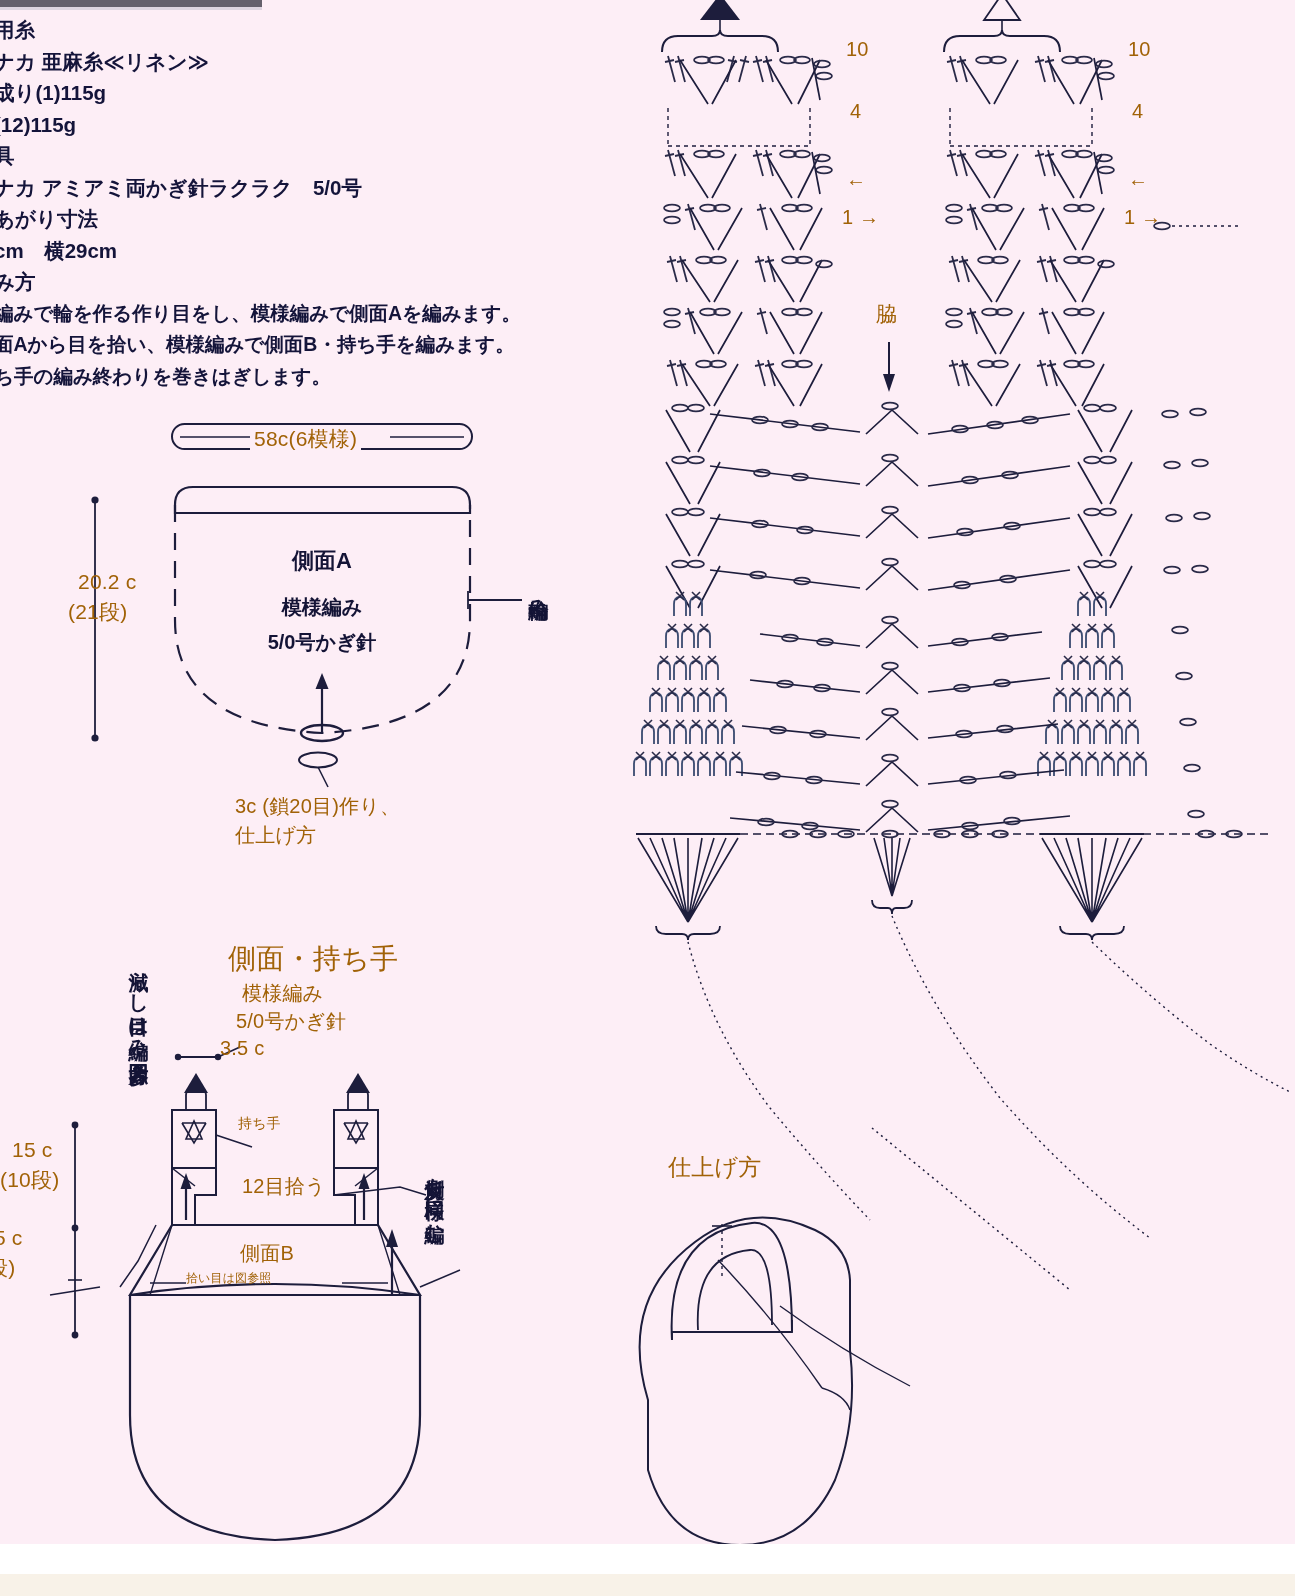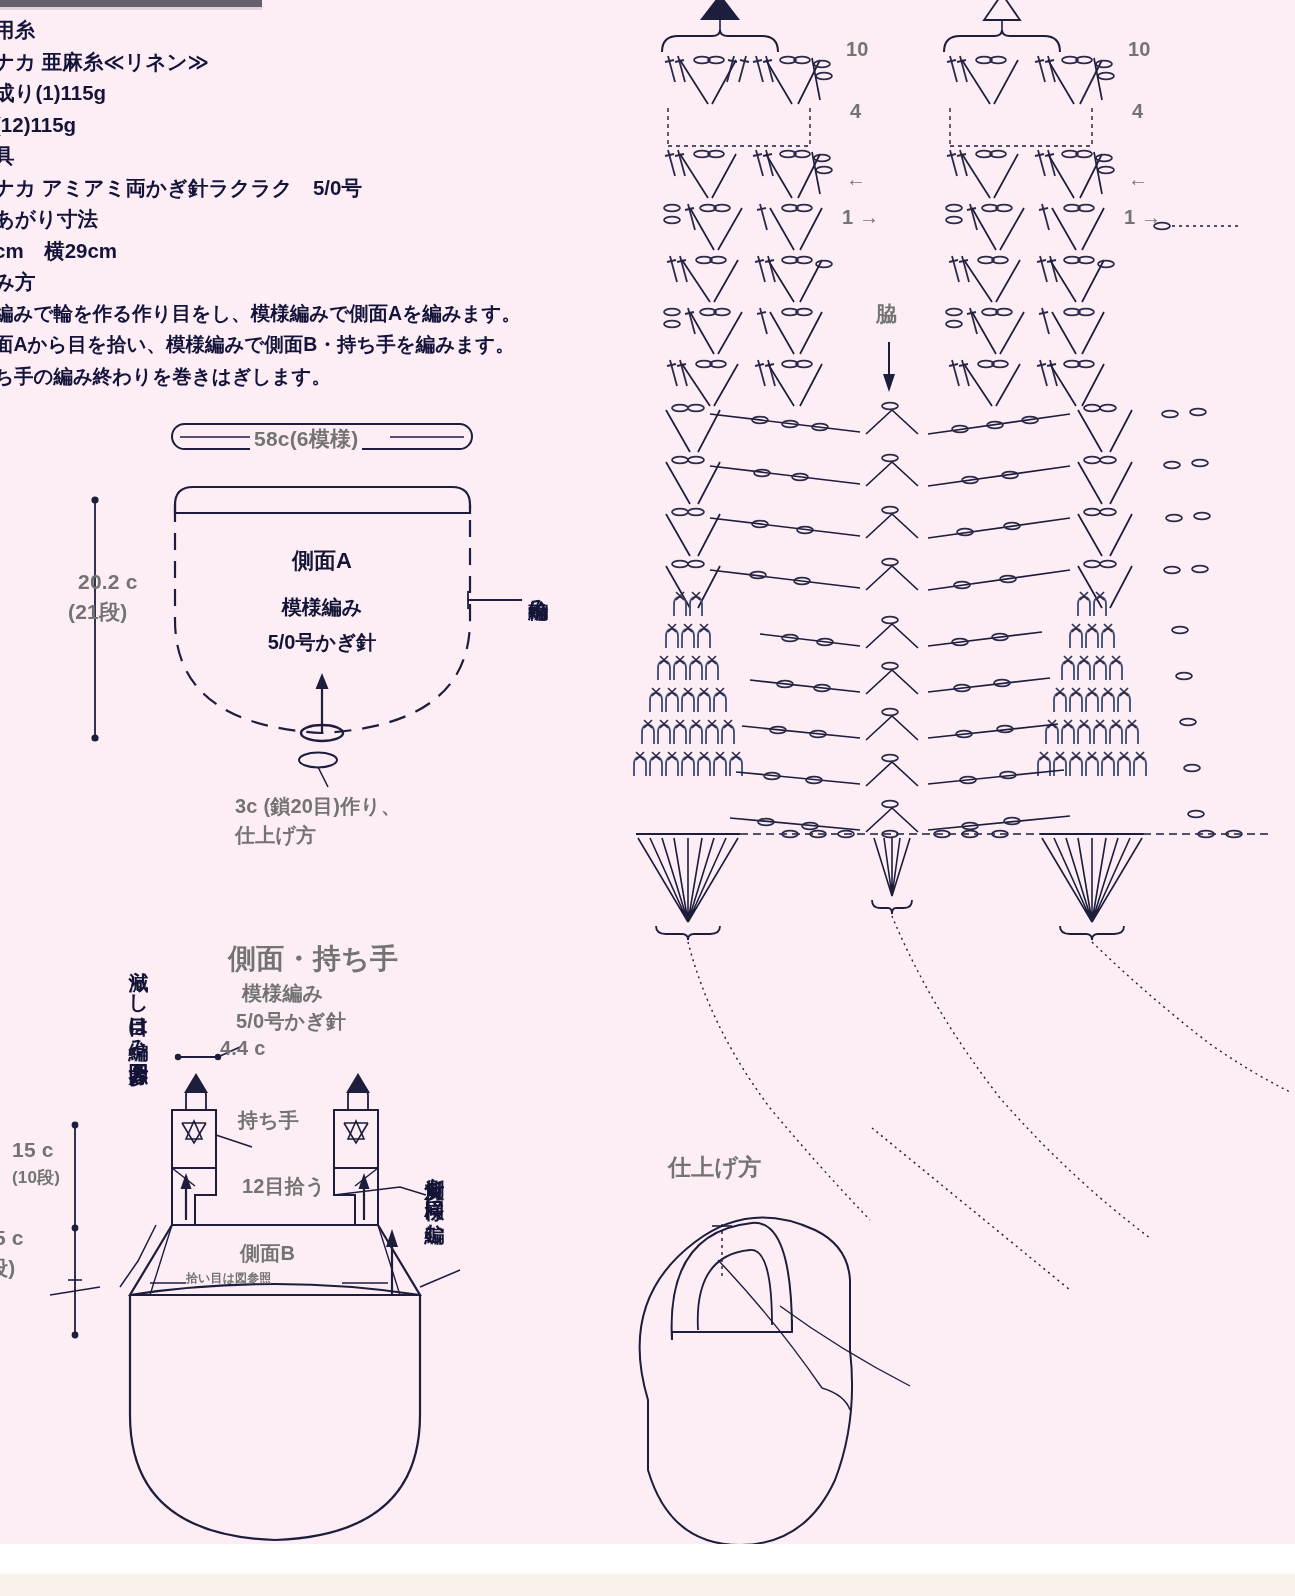--- a/index.html
+++ b/index.html
@@ -8,21 +8,21 @@
     background:#fdeef6;
     font-family:"Liberation Sans","DejaVu Sans",sans-serif;
     color:#1b1b3a;
     overflow:hidden;
     position:relative;
   }
   .page{position:absolute;inset:0;}
 
   
   .abs{position:absolute;}
-  .txt{color:#737373;font-weight:700;letter-spacing:.01em;white-space:nowrap;}
+  .txt{color:#a16207;font-weight:400;letter-spacing:.01em;white-space:nowrap;}
   .vtxt{writing-mode:vertical-rl;text-orientation:upright;white-space:nowrap;font-weight:700;color:#141436;}
   .ink{stroke:#1d1d3c;fill:none;}
   .inkfill{fill:#1d1d3c;}
 
   
   #top-bar{left:0;top:0;width:262px;height:7px;background:#4a4654;opacity:.85;}
   #top-bar-2{left:0;top:7px;width:262px;height:3px;background:#c9c3d2;opacity:.6;}
 
   
   #info-block{left:-6px;top:14px;width:520px;}
@@ -182,29 +182,29 @@
         <circle cx="85" cy="230" r="3.4" class="inkfill"></circle>
         <circle cx="85" cy="333" r="3.4" class="inkfill"></circle>
         <circle cx="85" cy="440" r="3.4" class="inkfill"></circle>
         <line x1="78" y1="385" x2="92" y2="385" class="ink" stroke-width="1.6"></line>
       </g>
     </svg>
 
     <div class="abs txt" style="left:238px;top:45px;font-size:28px;">側面・持ち手</div>
     <div class="abs txt" style="left:252px;top:85px;font-size:20px;">模様編み</div>
     <div class="abs txt" style="left:246px;top:113px;font-size:20px;">5/0号かぎ針</div>
-    <div class="abs txt" style="left:230px;top:142px;font-size:20px;">4.4 c</div>
-    <div class="abs txt" style="left:248px;top:212px;font-size:20px;">持ち手</div>
+    <div class="abs txt" style="left:230px;top:142px;font-size:20px;">3.5 c</div>
+    <div class="abs txt" style="left:248px;top:220px;font-size:14px;">持ち手</div>
     <div class="abs txt" style="left:252px;top:278px;font-size:20px;">12目拾う</div>
     <div class="abs txt" style="left:250px;top:345px;font-size:20px;">側面B</div>
     <div class="abs txt" style="left:196px;top:375px;font-size:12px;">拾い目は図参照</div>
     <div class="abs vtxt" style="left:136px;top:62px;font-size:20px;">減らし目は編み方図参照</div>
     <div class="abs vtxt" style="left:432px;top:268px;font-size:20px;">反対側も同様に編む</div>
     <div class="abs txt" style="left:22px;top:243px;font-size:21px;">15 c</div>
-    <div class="abs txt" style="left:10px;top:271px;font-size:17px;padding-left:12px;">(10段)</div>
+    <div class="abs txt" style="left:10px;top:271px;font-size:21px;">(10段)</div>
     <div class="abs txt" style="left:-14px;top:331px;font-size:21px;">6.5 c</div>
     <div class="abs txt" style="left:-22px;top:359px;font-size:21px;">(7段)</div>
   </div>
 
   <div class="abs" id="finish-wrap">
     <svg width="520" height="440" viewBox="0 0 520 440">
 
       <g>
         <path d="M48 280 Q18 180 95 122 Q150 80 215 110 Q248 126 250 160
                  L250 230 Q258 300 235 360 Q205 425 140 425 Q70 425 48 350 Z" class="ink" stroke-width="2"></path>

